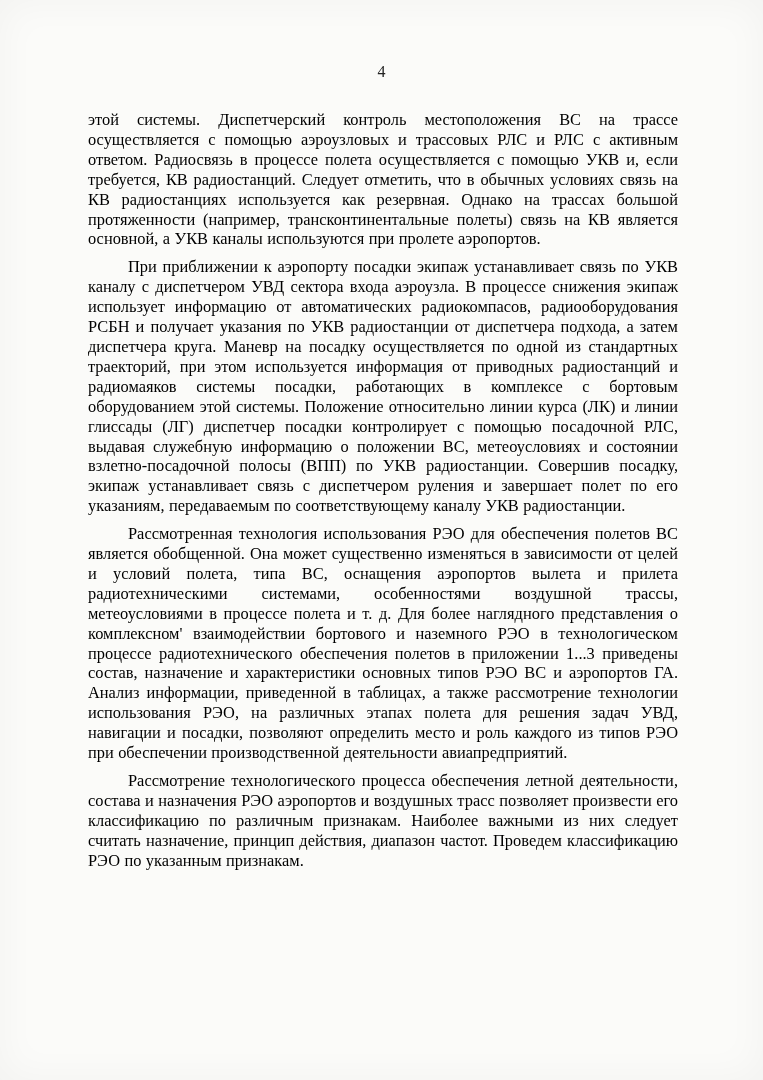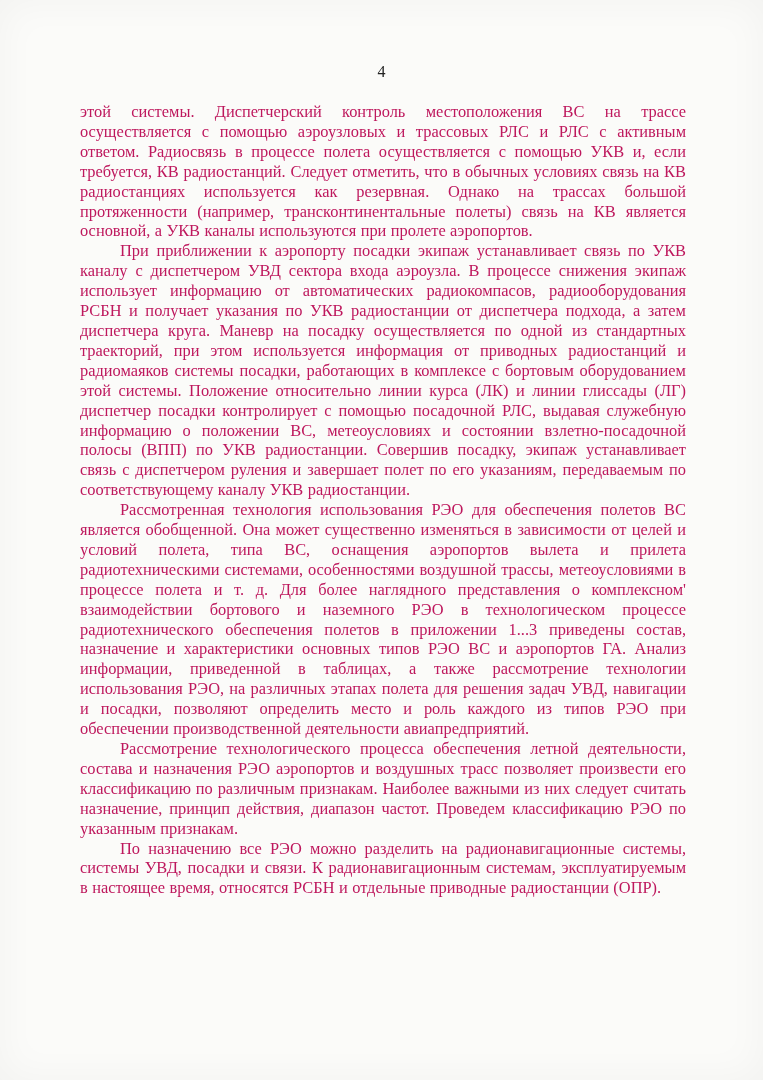--- a/index.html
+++ b/index.html
@@ -30,41 +30,40 @@
     font-size: 16px;
     color: #222;
   }
   .content {
     position: absolute;
     left: 80px;
     top: 102px;
     width: 606px;
   }
   .content p {
-    margin: 0;
+    margin: 8px;
     padding: 0;
     font-size: 16.4px;
     line-height: 19.9px;
     text-align: justify;
     text-indent: 40px;
-    color: #be185d;
+    color: #000000;
     hyphens: auto;
     -webkit-hyphens: auto;
     word-spacing: 0.02em;
   }
   .content p.continuation {
     text-indent: 0;
   }
 </style>
 </head>
 <body>
 
 <div class="scan-page">
   <div class="page-number">4</div>
 
   <div class="content">
     <p class="continuation">этой системы. Диспетчерский контроль местоположения ВС на трассе осуществляется с помощью аэроузловых и трассовых РЛС и РЛС с активным ответом. Радиосвязь в процессе полета осуществляется с помощью УКВ и, если требуется, КВ радиостанций. Следует отметить, что в обычных условиях связь на КВ радиостанциях используется как резервная. Однако на трассах большой протяженности (например, трансконтинентальные полеты) связь на КВ является основной, а УКВ каналы используются при пролете аэропортов.</p>
     <p>При приближении к аэропорту посадки экипаж устанавливает связь по УКВ каналу с диспетчером УВД сектора входа аэроузла. В процессе снижения экипаж использует информацию от автоматических радиокомпасов, радиооборудования РСБН и получает указания по УКВ радиостанции от диспетчера подхода, а затем диспетчера круга. Маневр на посадку осуществляется по одной из стандартных траекторий, при этом используется информация от приводных радиостанций и радиомаяков системы посадки, работающих в комплексе с бортовым оборудованием этой системы. Положение относительно линии курса (ЛК) и линии глиссады (ЛГ) диспетчер посадки контролирует с помощью посадочной РЛС, выдавая служебную информацию о положении ВС, метеоусловиях и состоянии взлетно-посадочной полосы (ВПП) по УКВ радиостанции. Совершив посадку, экипаж устанавливает связь с диспетчером руления и завершает полет по его указаниям, передаваемым по соответствующему каналу УКВ радиостанции.</p>
     <p>Рассмотренная технология использования РЭО для обеспечения полетов ВС является обобщенной. Она может существенно изменяться в зависимости от целей и условий полета, типа ВС, оснащения аэропортов вылета и прилета радиотехническими системами, особенностями воздушной трассы, метеоусловиями в процессе полета и т. д. Для более наглядного представления о комплексном' взаимодействии бортового и наземного РЭО в технологическом процессе радиотехнического обеспечения полетов в приложении 1...3 приведены состав, назначение и характеристики основных типов РЭО ВС и аэропортов ГА. Анализ информации, приведенной в таблицах, а также рассмотрение технологии использования РЭО, на различных этапах полета для решения задач УВД, навигации и посадки, позволяют определить место и роль каждого из типов РЭО при обеспечении производственной деятельности авиапредприятий.</p>
     <p>Рассмотрение технологического процесса обеспечения летной деятельности, состава и назначения РЭО аэропортов и воздушных трасс позволяет произвести его классификацию по различным признакам. Наиболее важными из них следует считать назначение, принцип действия, диапазон частот. Проведем классификацию РЭО по указанным признакам.</p>
-    <p>По назначению все РЭО можно разделить на радионавигационные системы, системы УВД, посадки и связи. К радионавигационным системам, эксплуатируемым в настоящее время, относятся РСБН и отдельные приводные радиостанции (ОПР).</p>
   </div>
 </div>
 
 </body></html>

